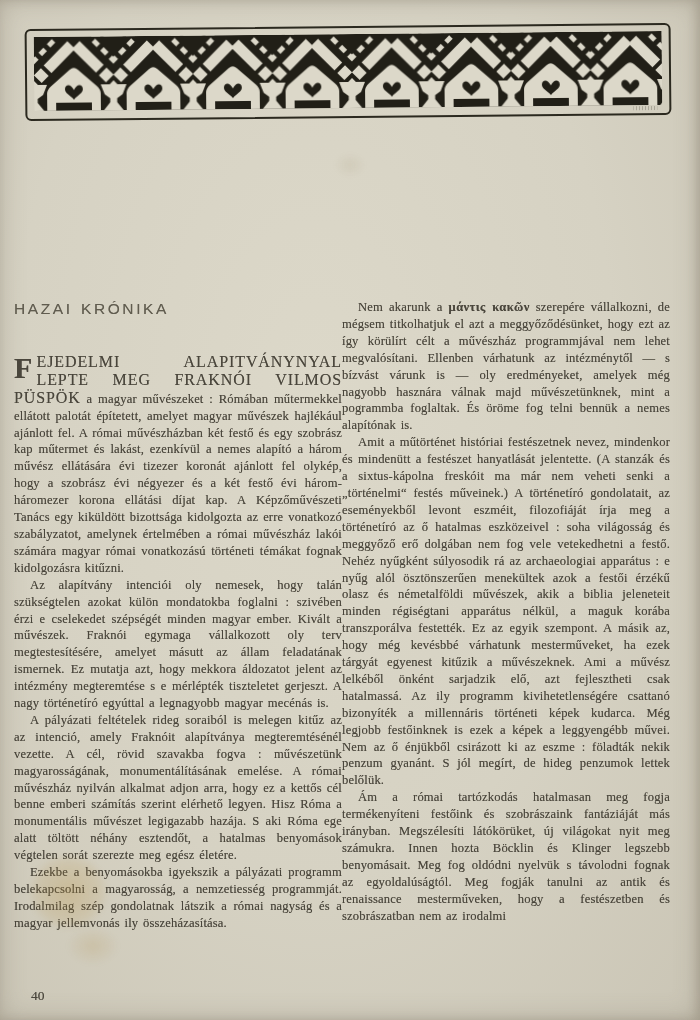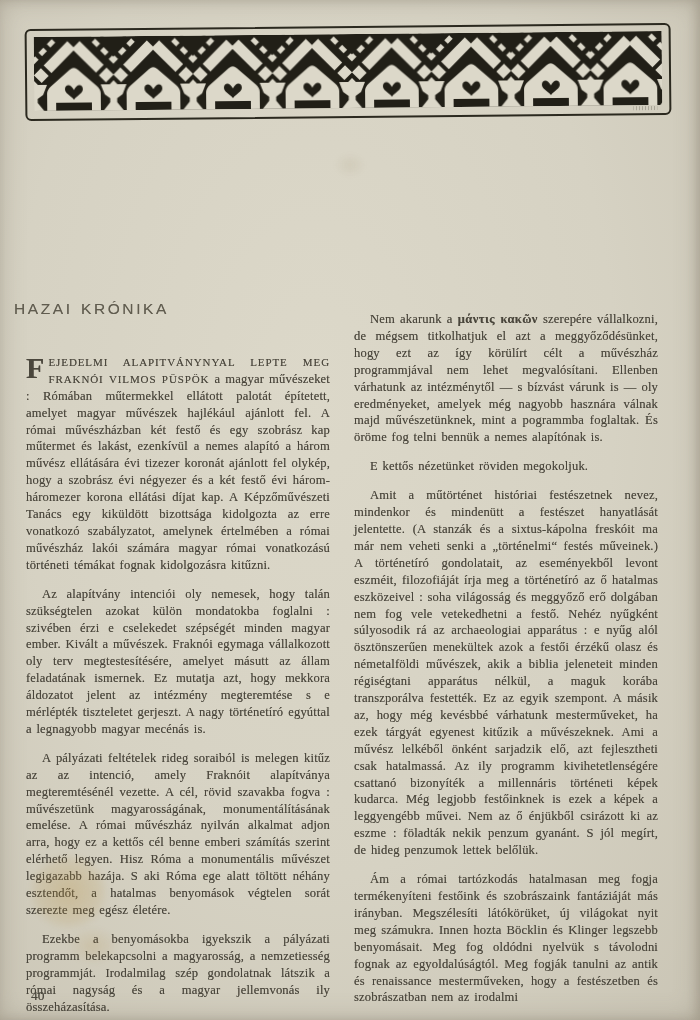--- a/index.html
+++ b/index.html
@@ -44,31 +44,31 @@
        text-shadow:0 0 0.55px rgba(73,69,59,0.55);}
   .heading{
     margin:2px 0 36px 0;
     font-family:"Liberation Sans", sans-serif;
     font-weight:400;
     font-size:15.5px;
     letter-spacing:2.6px;
     color:#605c4f;
     text-shadow:0 0 0.6px rgba(96,92,79,0.5);
   }
-  p{margin:12px;}
+  p{margin:0;}
   .body-p{text-indent:16px;}
   .lead{text-indent:0;}
   .dropcap{
     float:left;
     font-size:30px; line-height:26px;
     font-weight:700;
     padding:1px 4px 0 0;
     color:#4a463c;
   }
-  .caps{letter-spacing:0.9px; font-size:11px;}
+  .caps{letter-spacing:0.9px; font-size:16px;}
   .greek{font-weight:600; letter-spacing:0.4px;}
 
   .pageno{
     position:absolute; left:31px; top:988px;
     font-size:13.5px; color:#4a463c;
     text-shadow:0 0 0.5px rgba(73,69,59,0.5);
   }
 
   
   .stain{position:absolute; pointer-events:none; filter:blur(2px);}
@@ -121,21 +121,20 @@
     <div class="col">
       <h1 class="heading">HAZAI KRÓNIKA</h1>
       <p class="lead"><span class="dropcap">F</span><span class="caps">EJEDELMI ALAPITVÁNYNYAL LEPTE MEG FRAKNÓI VILMOS PÜSPÖK</span><span> a magyar művészeket : Rómában műtermekkel ellátott palotát építetett, amelyet magyar művészek hajlékául ajánlott fel. A római művészházban két festő és egy szobrász kap műtermet és lakást, ezenkívül a nemes alapító a három művész ellátására évi tizezer koronát ajánlott fel olykép, hogy a szobrász évi négyezer és a két festő évi három-háromezer korona ellátási díjat kap. A Képzőművészeti Tanács egy kiküldött bizottsága kidolgozta az erre vonatkozó szabályzatot, amelynek értelmében a római művészház lakói számára magyar római vonatkozású történeti témákat fognak kidolgozásra kitűzni.</span></p>
       <p class="body-p">Az alapítvány intenciói oly nemesek, hogy talán szükségtelen azokat külön mondatokba foglalni : szivében érzi e cselekedet szépségét minden magyar ember. Kivált a művészek. Fraknói egymaga vállalkozott oly terv megtestesítésére, amelyet másutt az állam feladatának ismernek. Ez mutatja azt, hogy mekkora áldozatot jelent az intézmény megteremtése s e mérlépték tiszteletet gerjeszt. A nagy történetíró egyúttal a legnagyobb magyar mecénás is.</p>
       <p class="body-p">A pályázati feltételek rideg soraiból is melegen kitűz az az intenció, amely Fraknóit alapítványa megteremtésénél vezette. A cél, rövid szavakba fogva : művészetünk magyarosságának, monumentálításának emelése. A római művészház nyilván alkalmat adjon arra, hogy ez a kettős cél benne emberi számítás szerint elérhető legyen. Hisz Róma a monumentális művészet legigazabb hazája. S aki Róma ege alatt töltött néhány esztendőt, a hatalmas benyomások végtelen sorát szerezte meg egész életére.</p>
       <p class="body-p">Ezekbe a benyomásokba igyekszik a pályázati programm belekapcsolni a magyarosság, a nemzetiesség programmját. Irodalmilag szép gondolatnak látszik a római nagyság és a magyar jellemvonás ily összeházasítása.</p>
     </div>
 
     <div class="col">
       <p class="body-p"><span>Nem akarunk a </span><span class="greek">μάντις κακῶν</span><span> szerepére vállalkozni, de mégsem titkolhatjuk el azt a meggyőződésünket, hogy ezt az így körülírt célt a művészház programmjával nem lehet megvalósítani. Ellenben várhatunk az intézménytől — s bízvást várunk is — oly eredményeket, amelyek még nagyobb hasznára válnak majd művészetünknek, mint a pogrammba foglaltak. És öröme fog telni bennük a nemes alapítónak is.</span></p>
-      <p class="body-p">E kettős nézetünket röviden megokoljuk.</p>
       <p class="body-p">Amit a műtörténet históriai festészetnek nevez, mindenkor és mindenütt a festészet hanyatlását jelentette. (A stanzák és a sixtus-kápolna freskóit ma már nem veheti senki a „történelmi“ festés műveinek.) A történetíró gondolatait, az eseményekből levont eszméit, filozofiáját írja meg a történetíró az ő hatalmas eszközeivel : soha világosság és meggyőző erő dolgában nem fog vele vetekedhetni a festő. Nehéz nyűgként súlyosodik rá az archaeologiai apparátus : e nyűg alól ösztönszerűen menekültek azok a festői érzékű olasz és németalföldi művészek, akik a biblia jeleneteit minden régiségtani apparátus nélkül, a maguk korába transzporálva festették. Ez az egyik szempont. A másik az, hogy még kevésbbé várhatunk mesterműveket, ha ezek tárgyát egyenest kitűzik a művészeknek. Ami a művész lelkéből önként sarjadzik elő, azt fejlesztheti csak hatalmassá. Az ily programm kivihetetlenségére csattanó bizonyíték a millennáris történeti képek kudarca. Még legjobb festőinknek is ezek a képek a leggyengébb művei. Nem az ő énjükből csirázott ki az eszme : föladták nekik penzum gyanánt. S jól megírt, de hideg penzumok lettek belőlük.</p>
       <p class="body-p">Ám a római tartózkodás hatalmasan meg fogja termékenyíteni festőink és szobrászaink fantáziáját más irányban. Megszélesíti látókörüket, új világokat nyit meg számukra. Innen hozta Böcklin és Klinger legszebb benyomásait. Meg fog oldódni nyelvük s távolodni fognak az egyoldalúságtól. Meg fogják tanulni az antik és renaissance mesterműveken, hogy a festészetben és szobrászatban nem az irodalmi</p>
     </div>
 
   </div>
 
   <div class="pageno">40</div>
 
   <div class="stain stain-a"></div>
   <div class="stain stain-b"></div>

